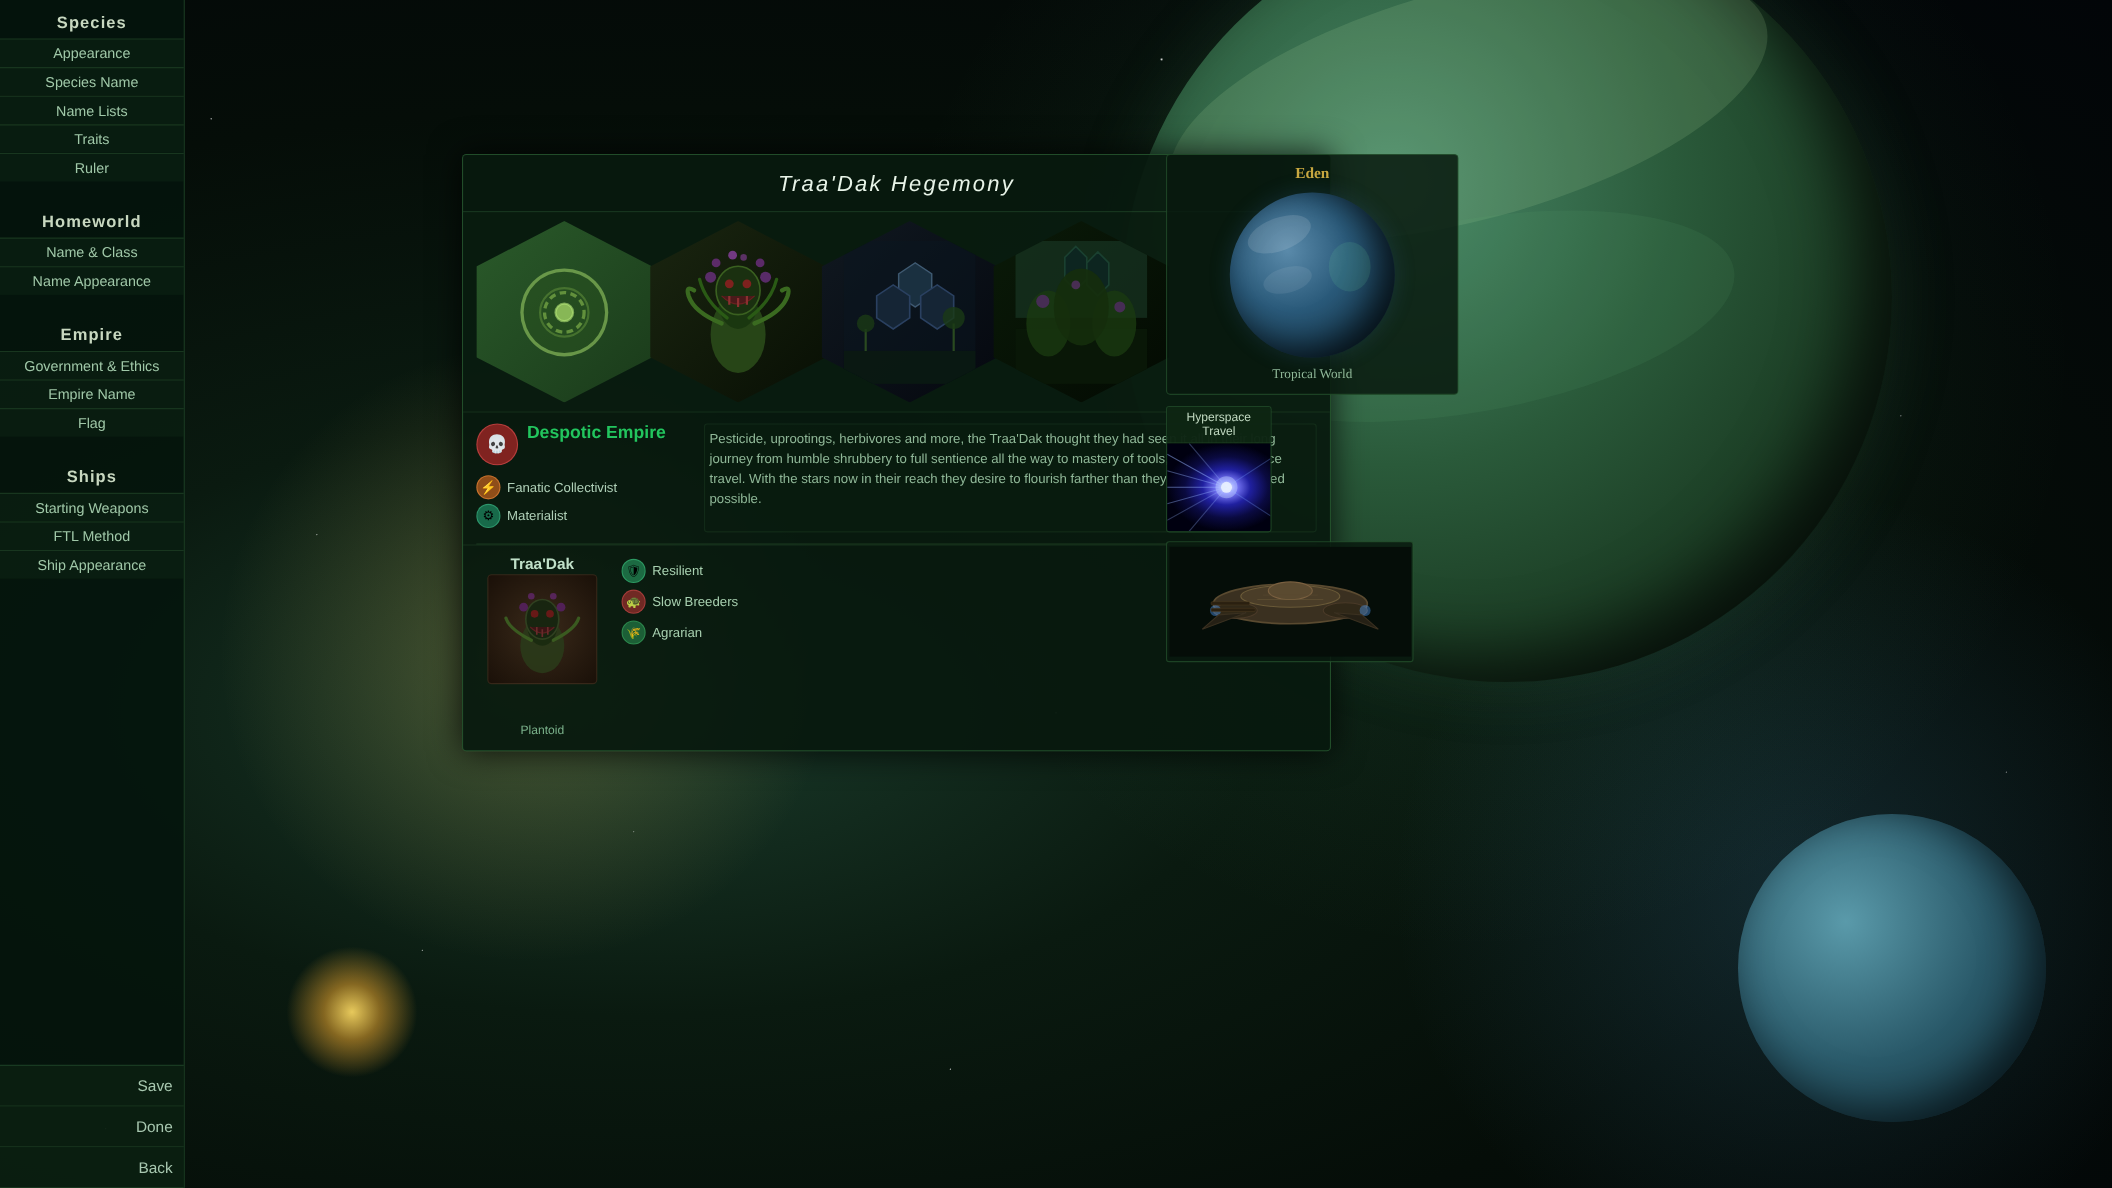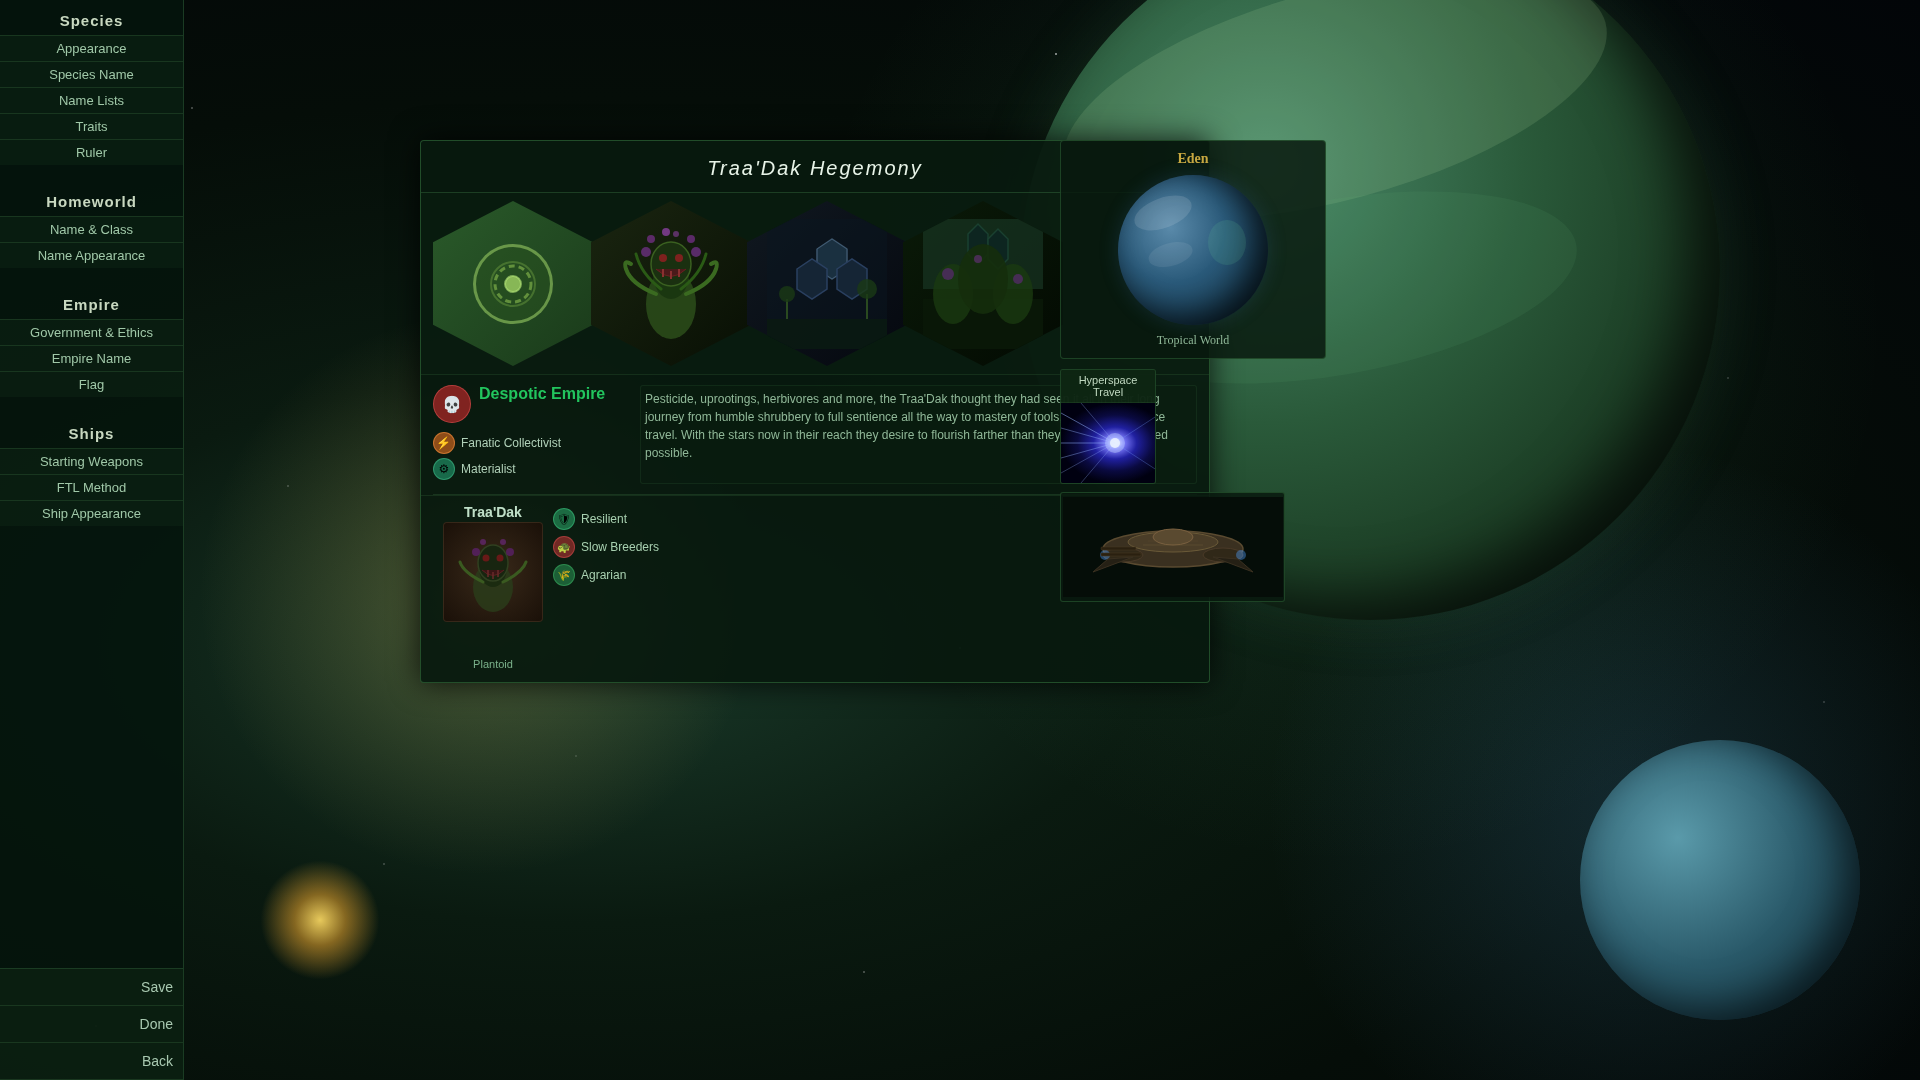--- a/index.html
+++ b/index.html
@@ -110,21 +110,21 @@
       border-radius: 50%;
       background: radial-gradient(circle, rgba(255,220,100,0.9) 0%, rgba(255,180,50,0.5) 30%, transparent 70%);
       z-index: 2;
     }
 
     
     .sidebar {
       position: absolute;
       top: 0;
       left: 0;
-      width: 184px;
+      width: 168px;
       height: 1080px;
       background: rgba(5, 20, 12, 0.88);
       border-right: 1px solid rgba(60,120,70,0.4);
       z-index: 10;
       display: flex;
       flex-direction: column;
     }
 
     .sidebar-section-title {
       color: #c8d8c0;
@@ -232,20 +232,21 @@
       line-height: 1.5;
       padding: 4px;
       background: rgba(10,30,15,0.4);
       border: 1px solid rgba(40,80,45,0.3);
       border-radius: 3px;
     }
 
     
     .species-section {
       display: flex;
+      gap: 12px;
       padding: 8px 12px 12px;
       border-top: 1px solid rgba(40,80,45,0.4);
     }
 
     .species-portrait-area {
       width: 120px;
       flex-shrink: 0;
       text-align: center;
     }
 

